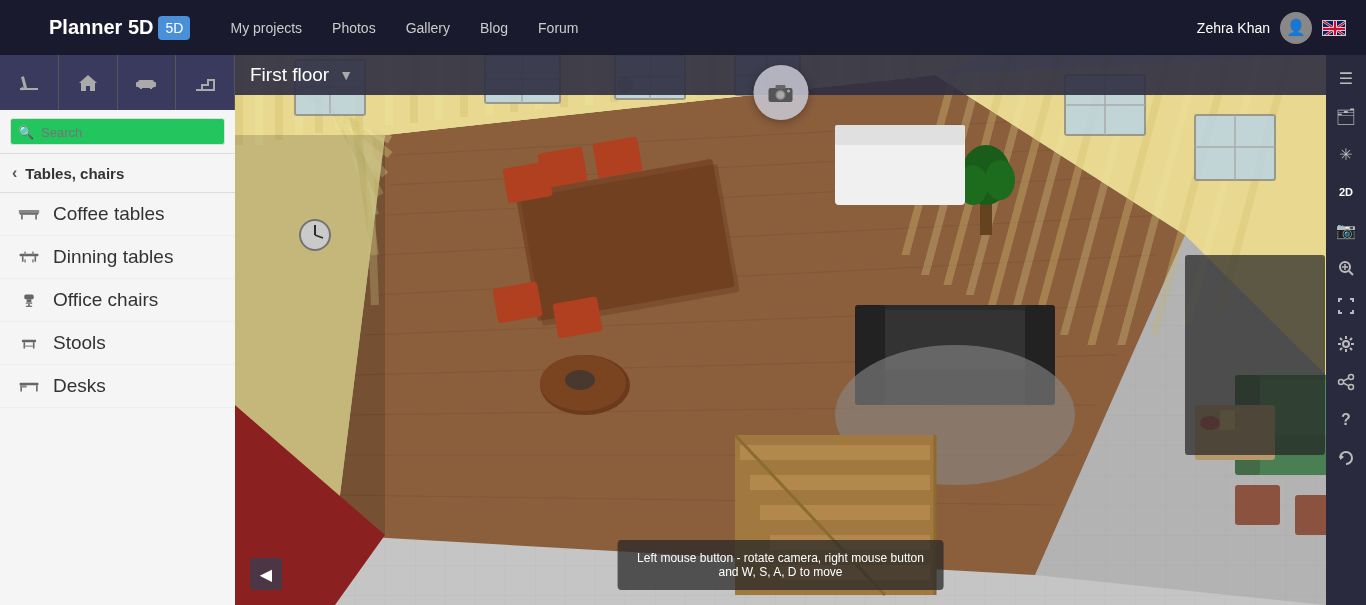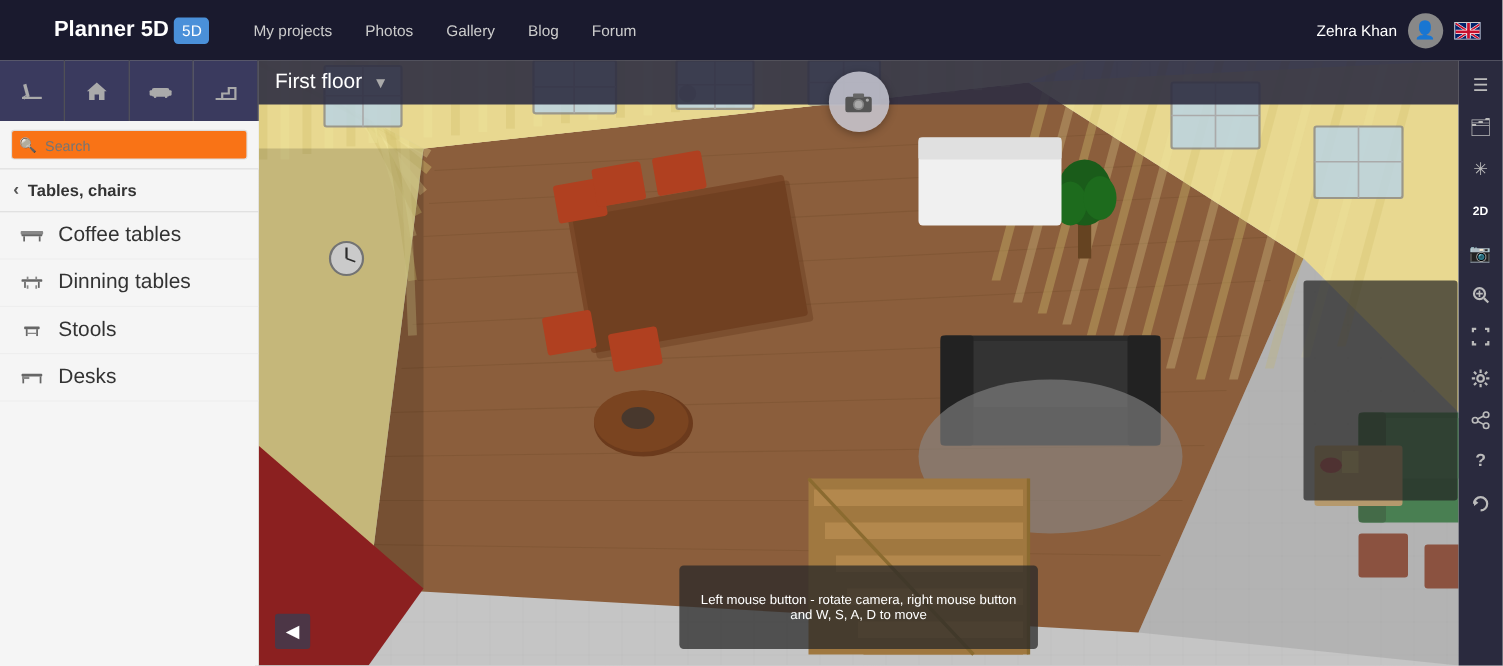--- a/index.html
+++ b/index.html
@@ -109,21 +109,21 @@
       padding: 8px 10px;
       background: #f5f5f5;
       border-bottom: 1px solid #ddd;
     }
     .search-input {
       width: 100%;
       padding: 6px 10px 4px 30px;
       border: 1px solid #ddd;
       border-radius: 3px;
       font-size: 13px;
-      background: #f97316;
+      background: #22c55e;
       outline: none;
     }
     .search-wrapper {
       position: relative;
     }
     .search-icon-inner {
       position: absolute;
       left: 8px;
       top: 50%;
       transform: translateY(-50%);
@@ -210,21 +210,21 @@
     }
 
     
     .tooltip-bar {
       position: absolute;
       bottom: 15px;
       left: 50%;
       transform: translateX(-50%);
       background: rgba(40,40,40,0.75);
       color: white;
-      padding: 24px 20px;
+      padding: 11px 20px;
       border-radius: 4px;
       font-size: 12px;
       text-align: center;
       z-index: 20;
       white-space: nowrap;
     }
 
     
     .nav-arrow-left {
       position: absolute;
@@ -384,20 +384,32 @@
           <rect x="21" y="8" width="2" height="7" fill="#666"></rect>
           <rect x="8" y="2" width="2" height="4" fill="#888"></rect>
           <rect x="18" y="2" width="2" height="4" fill="#888"></rect>
           <rect x="8" y="12" width="2" height="4" fill="#888"></rect>
           <rect x="18" y="12" width="2" height="4" fill="#888"></rect>
         </svg>
       </div>
       <span>Dinning tables</span>
     </div>
 
+    <div class="menu-item">
+      <div class="menu-item-icon">
+        <svg class="icon-svg" viewBox="0 0 28 18" fill="none">
+          <rect x="8" y="2" width="12" height="6" rx="2" fill="#666"></rect>
+          <rect x="11" y="8" width="6" height="4" fill="#666"></rect>
+          <rect x="10" y="12" width="8" height="2" fill="#888"></rect>
+          <line x1="14" y1="14" x2="14" y2="17" stroke="#666" stroke-width="2"></line>
+          <line x1="10" y1="17" x2="18" y2="17" stroke="#666" stroke-width="1.5"></line>
+        </svg>
+      </div>
+      <span>Office chairs</span>
+    </div>
 
     <div class="menu-item">
       <div class="menu-item-icon">
         <svg class="icon-svg" viewBox="0 0 28 18" fill="none">
           <rect x="5" y="5" width="18" height="3" rx="1" fill="#666"></rect>
           <rect x="7" y="8" width="2" height="8" fill="#666"></rect>
           <rect x="19" y="8" width="2" height="8" fill="#666"></rect>
           <line x1="8" y1="13" x2="20" y2="13" stroke="#888" stroke-width="1.5"></line>
         </svg>
       </div>

